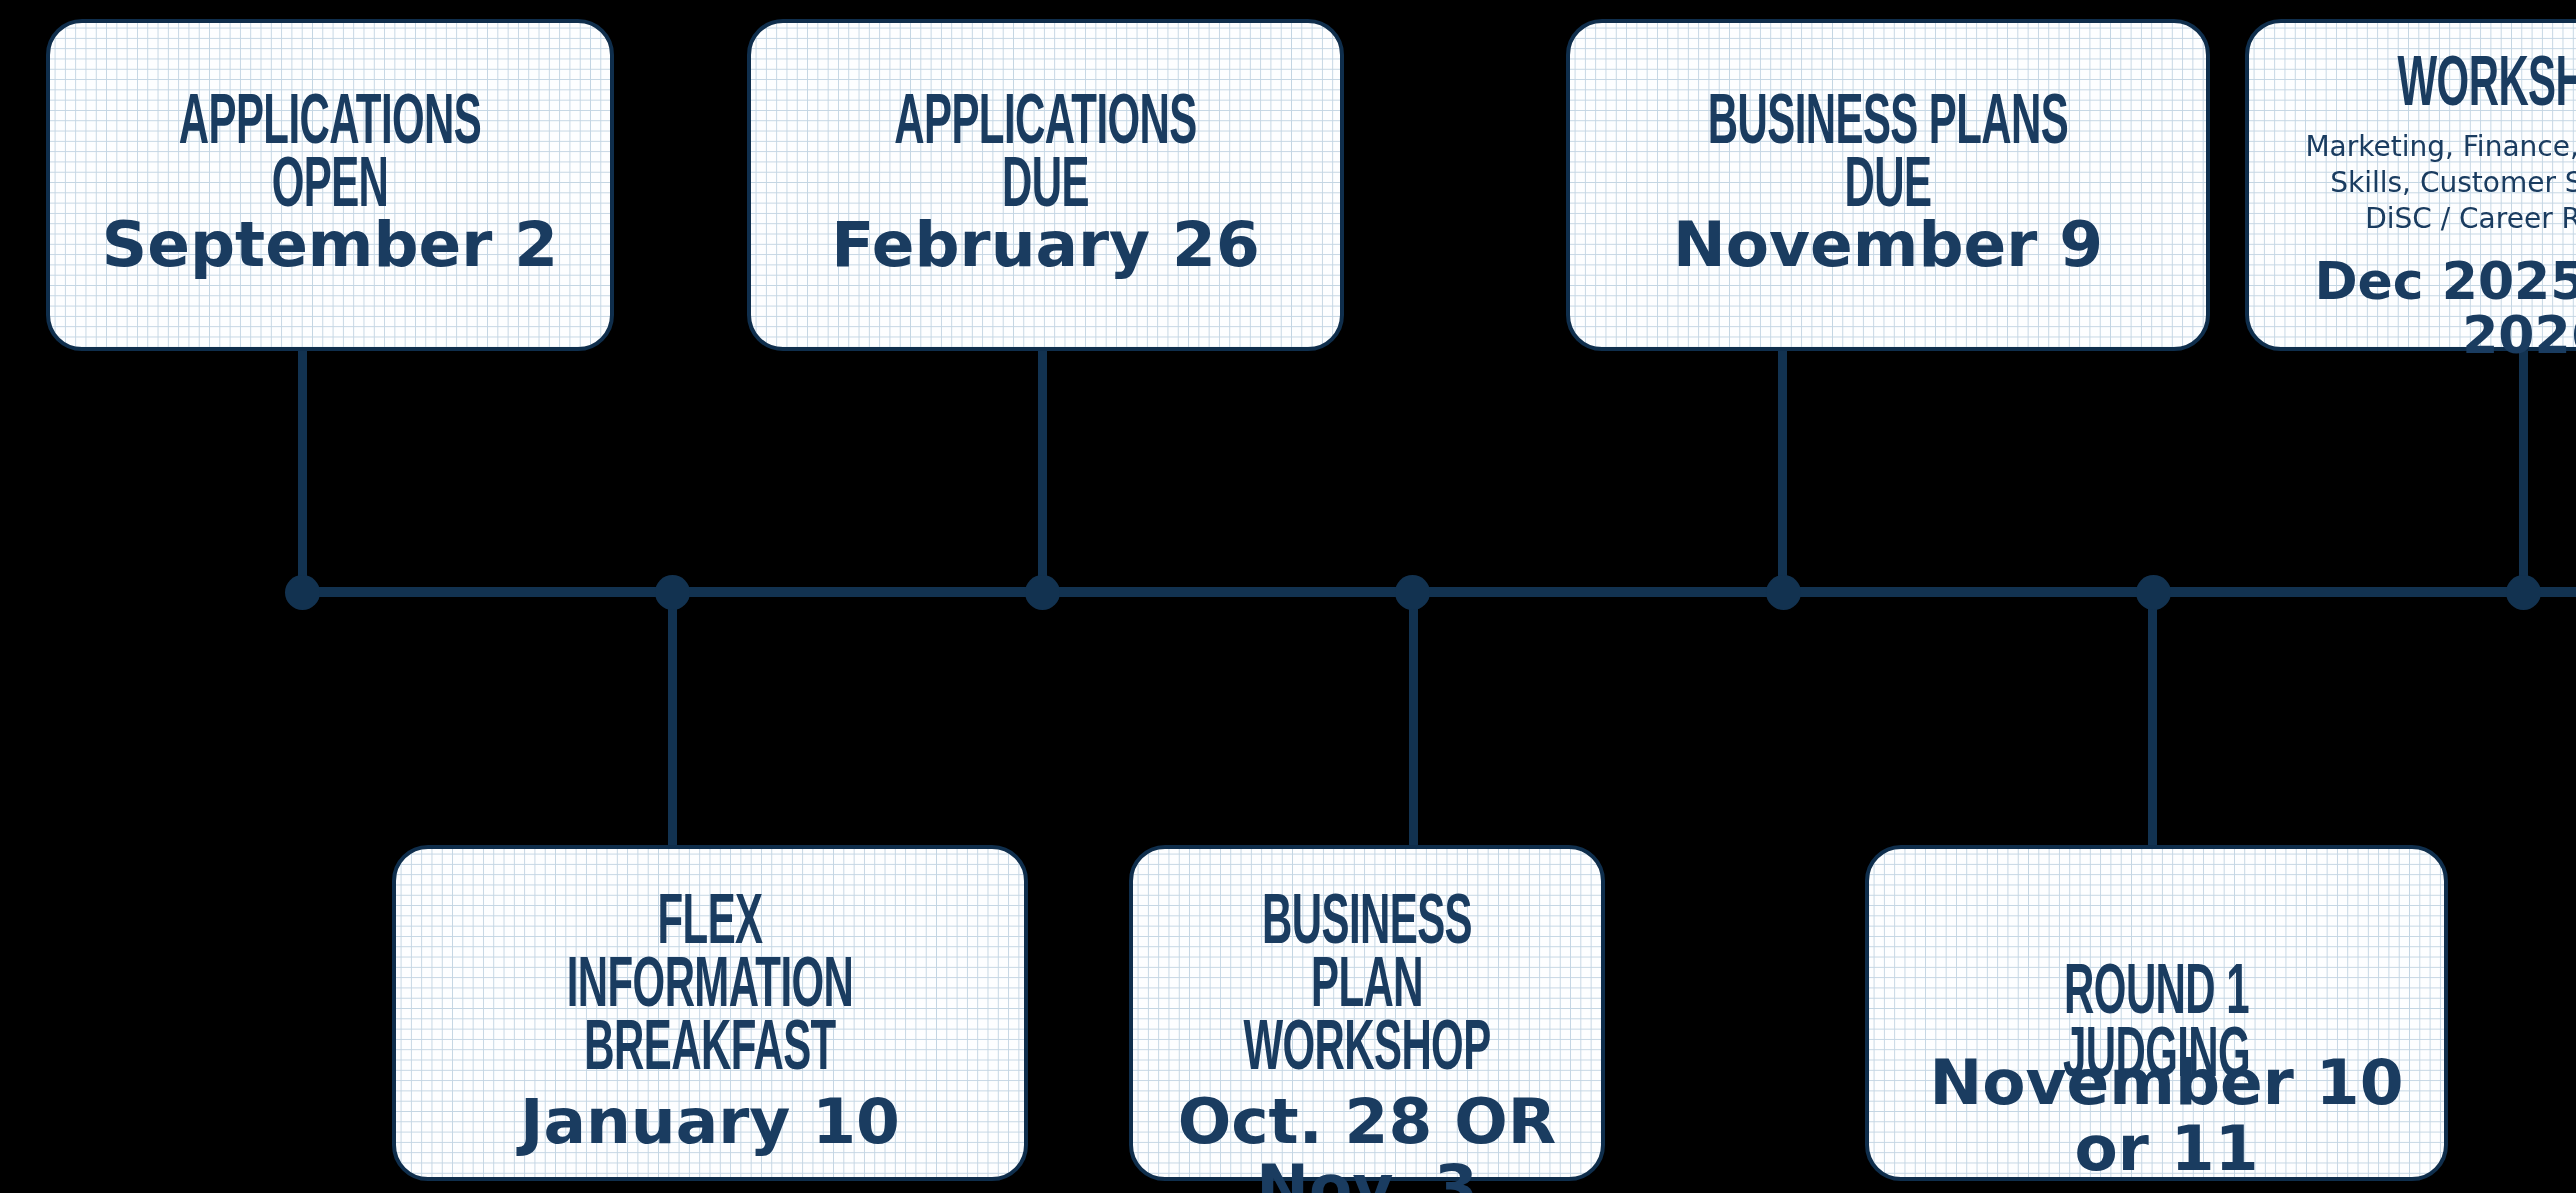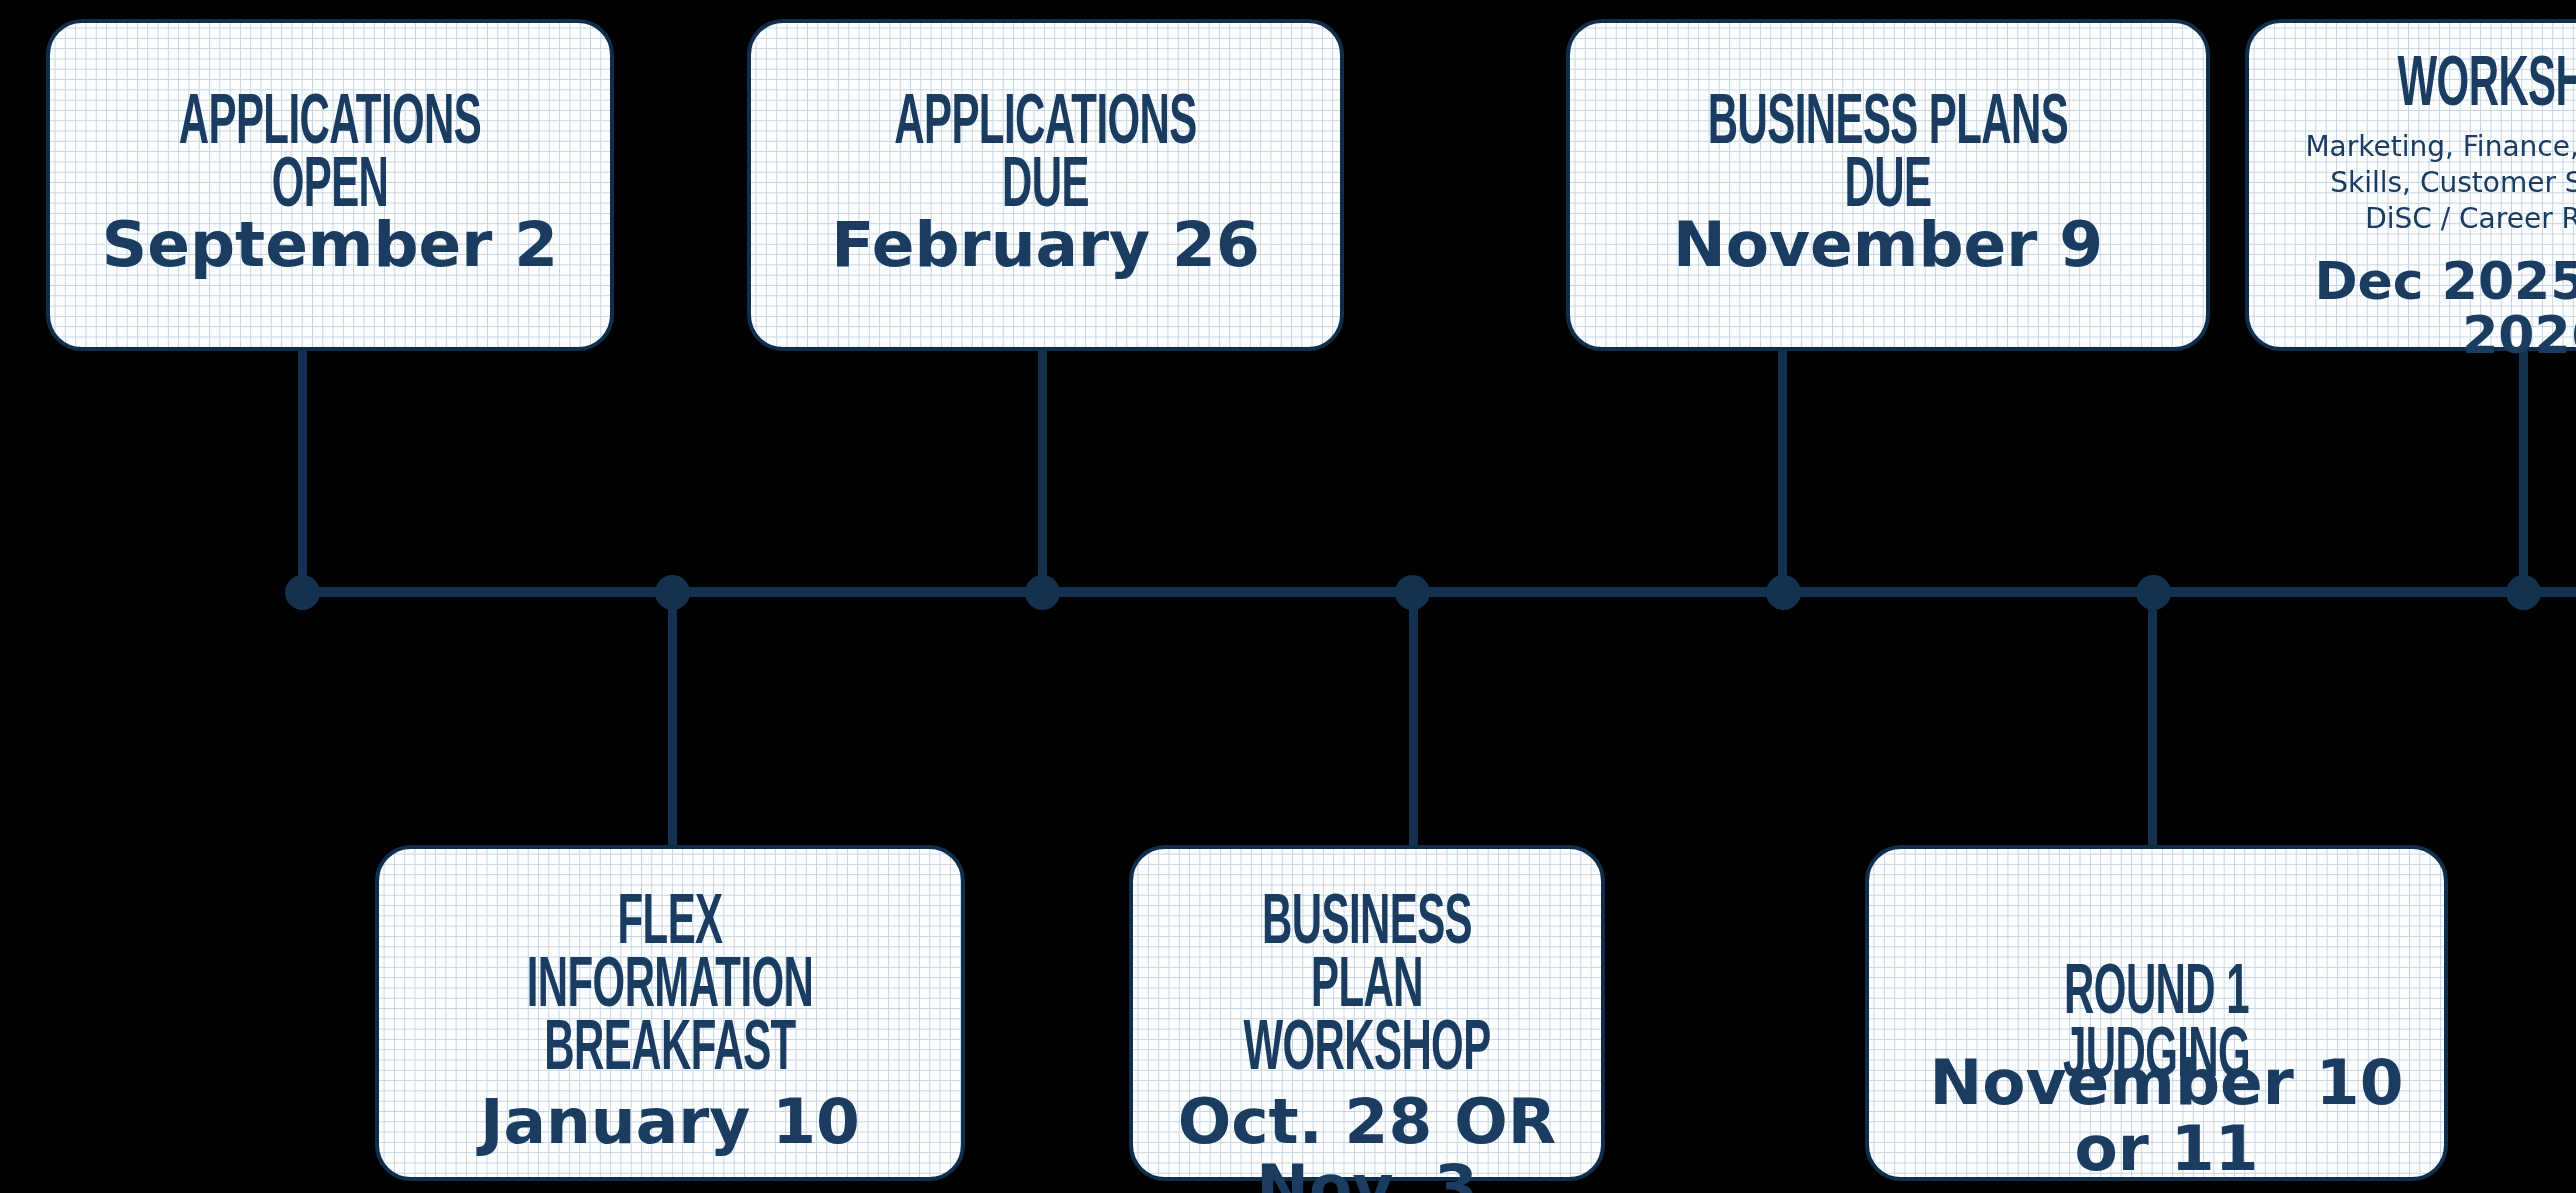--- a/index.html
+++ b/index.html
@@ -38,21 +38,21 @@
     border:4.6px solid var(--card_border);
     border-radius:36px;
     text-align:center;
   }
   .row-top{top:18.5px;height:332px;}
   .row-bottom{top:845px;height:336px;}
   .b1{left:46px;width:568px;}
   .b2{left:747px;width:597px;}
   .b3{left:1566px;width:644px;text-decoration:underline;}
   .b4{left:2245px;width:579px;}
-  .b6{left:375px;width:590px;}
+  .b6{left:392px;width:636px;}
   .b7{left:1129px;width:476px;}
   .b8{left:1865px;width:583px;}
 
   .title{
     position:absolute;left:0;right:0;
     color:var(--text_navy);
     font-weight:bold;font-size:70px;line-height:0.9;
     white-space:pre-line;letter-spacing:-1px;
   }
   .title-inner{display:inline-block;transform:scaleX(0.6);white-space:pre-line;text-align:center;}

